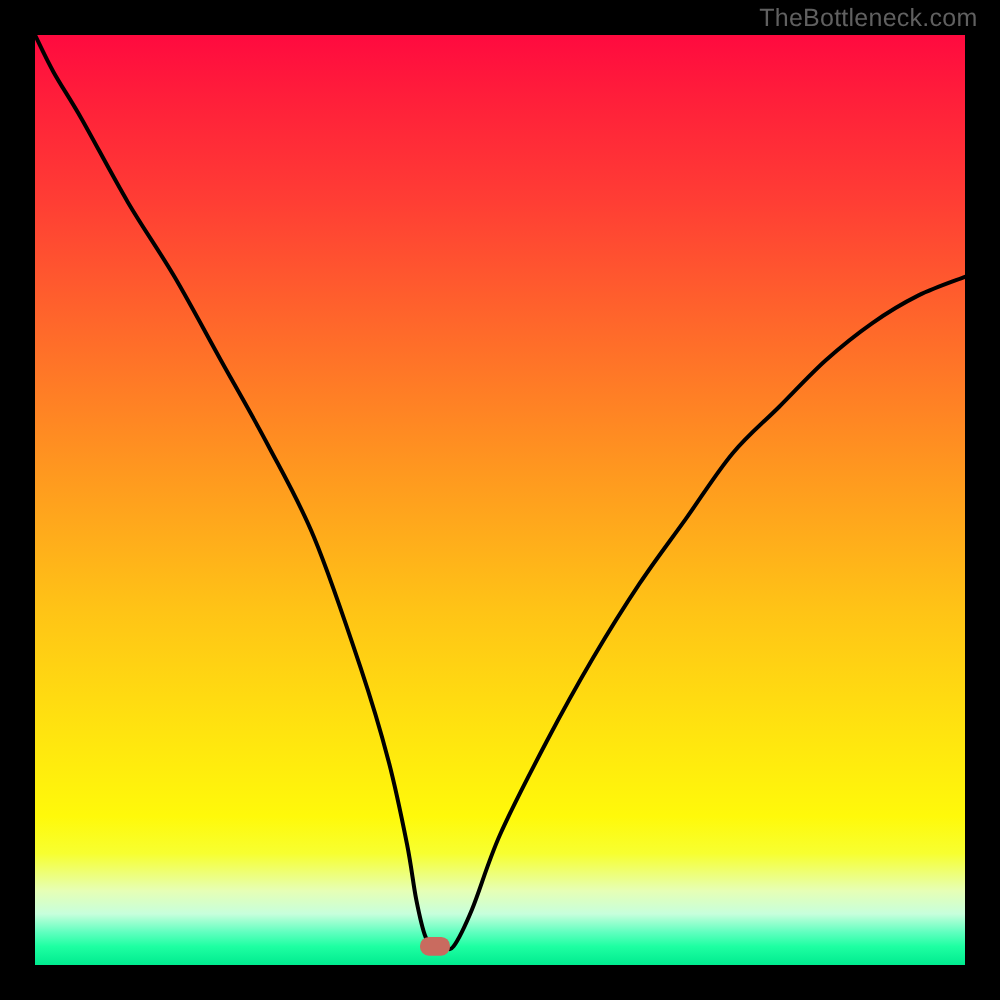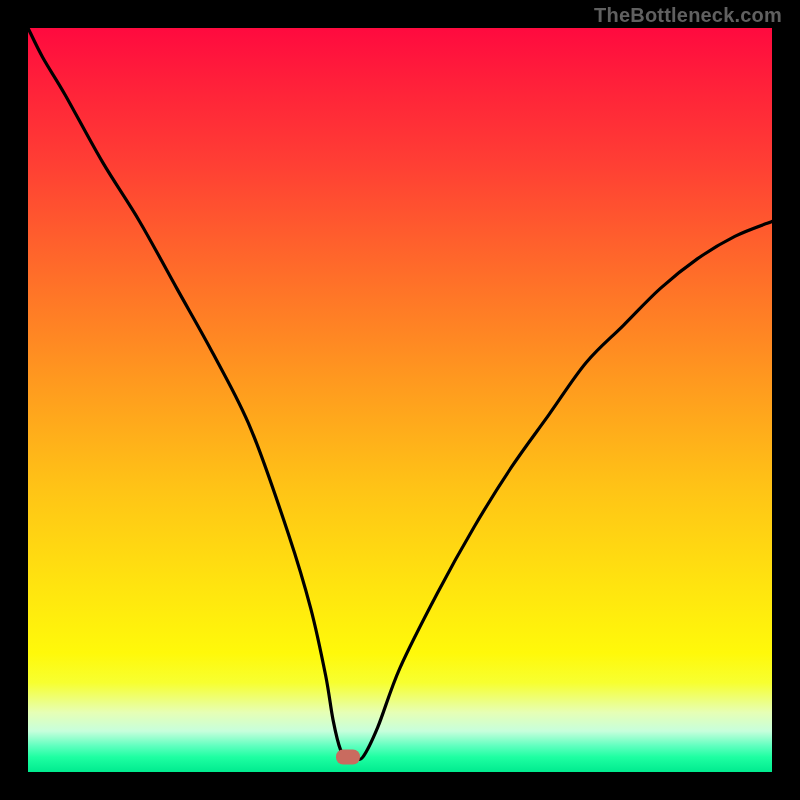--- a/index.html
+++ b/index.html
@@ -16,21 +16,21 @@
     width: 800px;
     height: 800px;
     background: #000000;
   }
   .watermark {
     position: absolute;
     top: 4px;
     right: 18px;
     color: #606060;
     font-size: 20px;
-    font-weight: 700;
+    font-weight: 400;
     letter-spacing: 0.2px;
     z-index: 30;
   }
   .plot-area {
     position: absolute;
     left: 28px;
     top: 28px;
     width: 744px;
     height: 744px;
     overflow: hidden;

